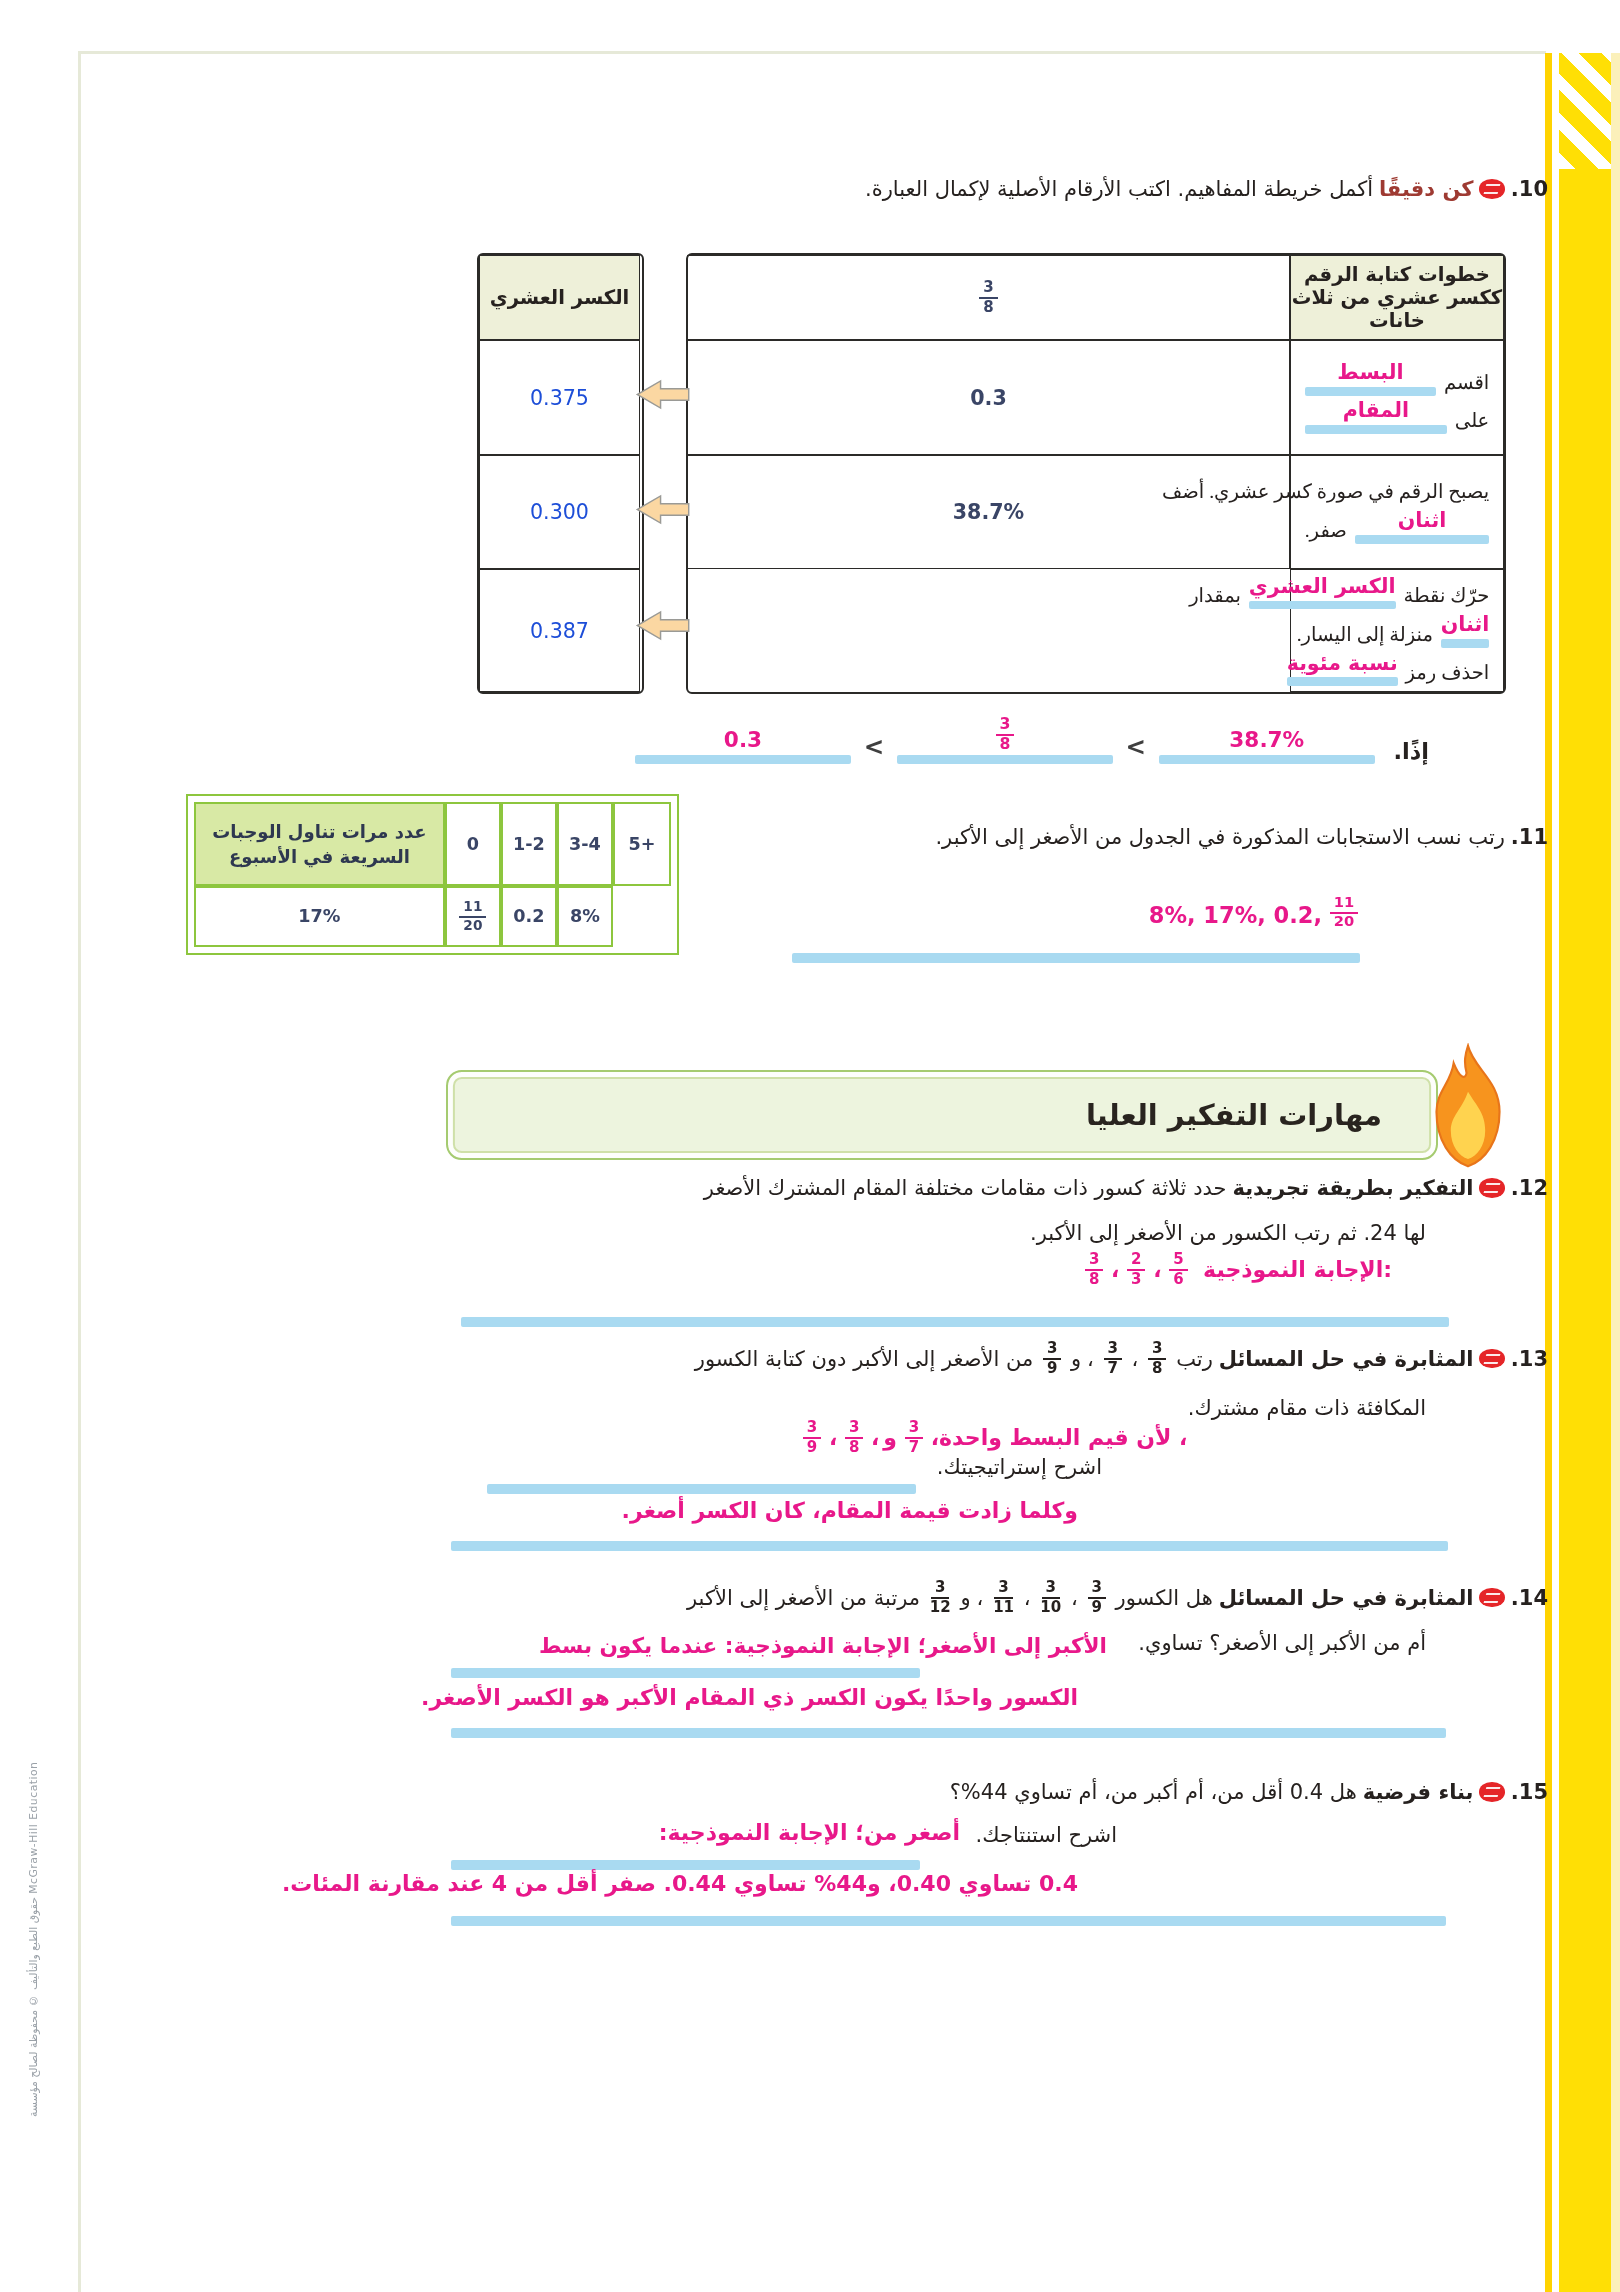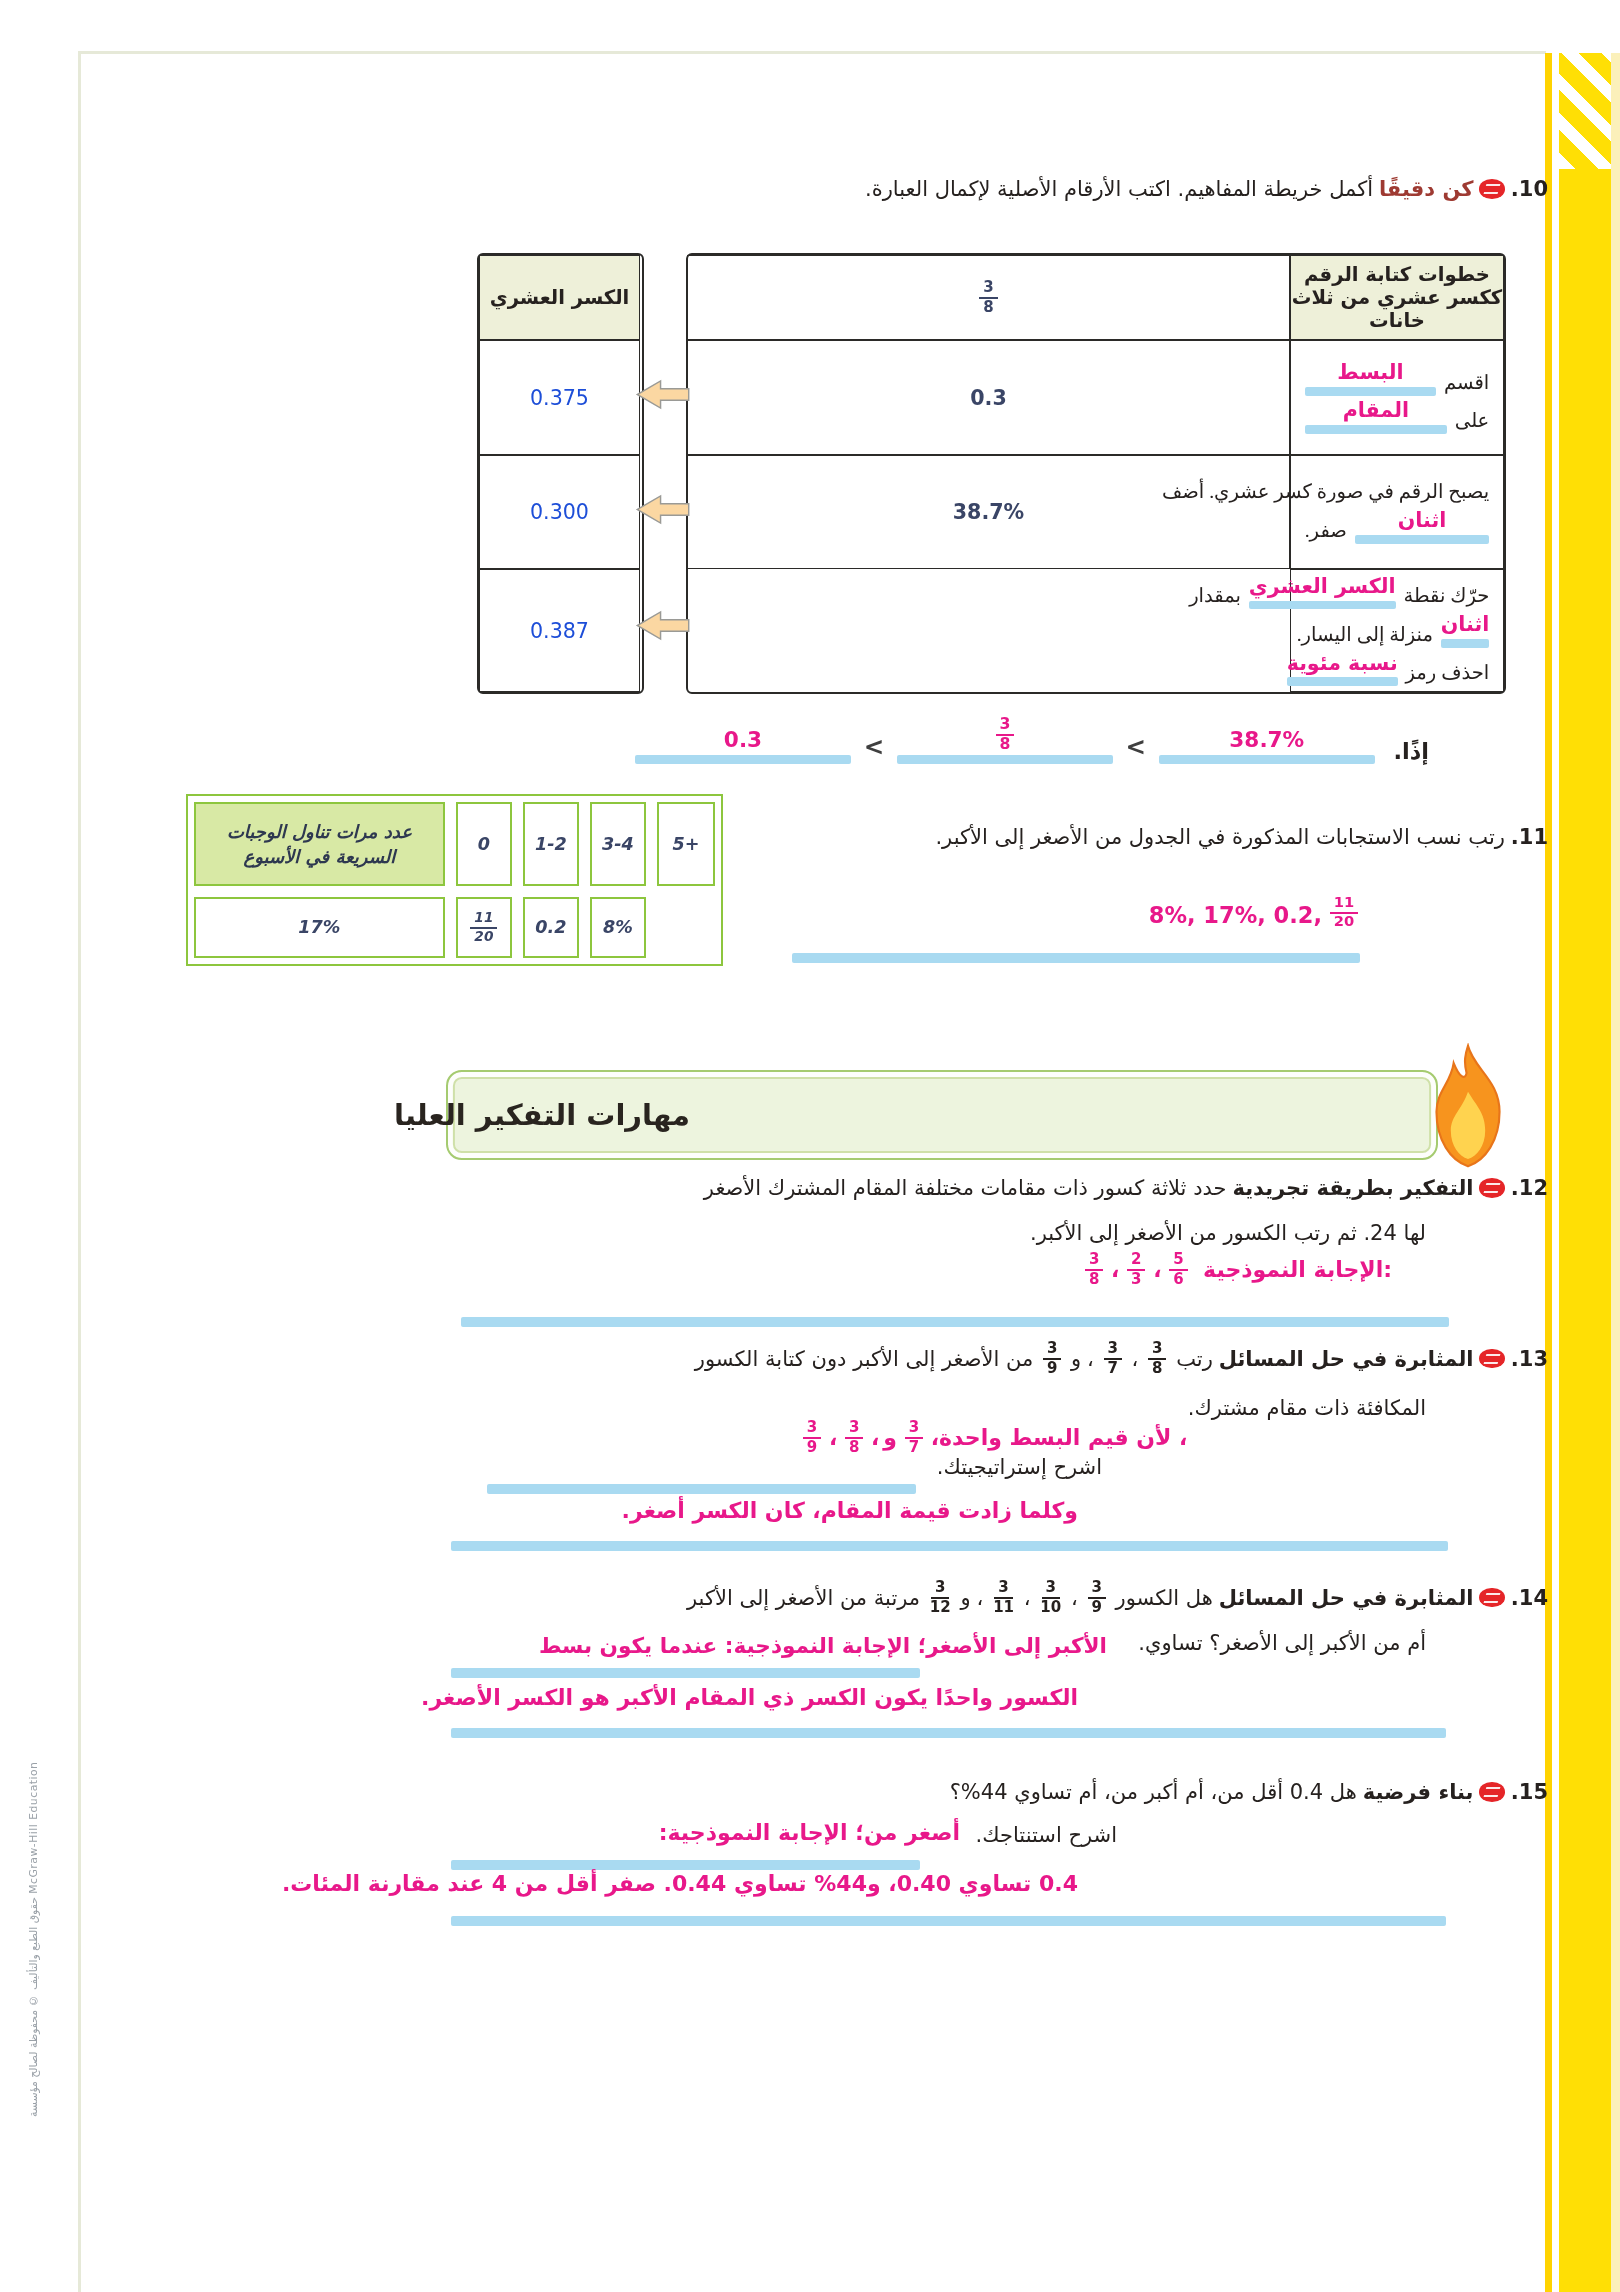--- a/index.html
+++ b/index.html
@@ -84,37 +84,37 @@
   #concl .cb .bw{color:var(--pink);font-weight:bold;font-size:21.6px;line-height:1.05;}
   #concl .cb .bl{width:100%;height:8.8px;background:var(--blue);border-radius:2px;margin-top:3.9px;}
   #concl .csign{font-weight:bold;font-size:24.5px;color:#3f3f3f;margin-bottom:2.9px;}
   #concl .clabel{font-weight:bold;font-size:22.5px;direction:rtl;margin-bottom:0;margin-left:5.9px;}
   .pfrac{display:inline-flex;flex-direction:column;align-items:center;line-height:1;font-weight:bold;font-size:15.7px;}
   .pfrac .fn{border-bottom:2px solid currentColor;padding:0 3.9px 2px;}
 
   
   #q11t{left:186px;top:794px;border:2.9px solid var(--green-bd);background:#fff;padding:5.9px;}
   #q11t .grid{display:grid;grid-template-columns:251px 56px 56px 56px 58px;
-      grid-template-rows:84px 61px;gap:11px;direction:ltr;font-style:italic;}
+      grid-template-rows:84px 61px;gap:0;direction:ltr;}
   #q11t .lab{background:var(--green-fill);border:2.5px solid var(--green-bd);display:flex;
       align-items:center;justify-content:center;text-align:center;font-weight:bold;font-size:18px;
       color:#2e3850;padding:3.9px 9.8px;line-height:1.4;direction:rtl;}
   #q11t .val{background:#fff;border:2.5px solid var(--green-bd);display:flex;align-items:center;
       justify-content:center;font-weight:bold;font-size:17.6px;color:var(--navy);}
   #q11t .val .frac{font-size:13.7px;margin:0;}
 
   #q11a{right:262px;top:895px;display:flex;direction:ltr;align-items:flex-end;gap:7.8px;
         color:var(--pink);font-weight:bold;font-size:22.5px;position:absolute;}
   #q11a .pfrac{font-size:14.7px;}
 
   
   #banner{left:446px;top:1070px;width:992px;height:90px;background:var(--banner-bg);
      border:2px solid var(--banner-bd);border-radius:15.7px;
      box-shadow:inset 0 0 0 4.9px rgba(255,255,255,.95), inset 0 0 0 6.9px #cfe0a8;
-     display:flex;align-items:center;justify-content:flex-start;}
+     display:flex;align-items:center;justify-content:flex-end;}
   #banner .title{font-weight:bold;font-size:29px;color:#29241f;position:relative;left:-54px;}
   #flame{left:1423px;top:1043px;width:90px;height:129px;}
 
   
   .pinkflex{position:absolute;display:flex;direction:ltr;align-items:center;gap:3.9px;
      color:var(--pink);font-weight:bold;font-size:22px;white-space:nowrap;}
   .pinkflex .frac{font-size:15px;}
 
   #copyright{left:27.4px;top:1514px;height:603px;writing-mode:vertical-rl;transform:rotate(180deg);
      font-size:10.8px;color:#9aa1a8;letter-spacing:0.5px;white-space:nowrap;position:absolute;}

